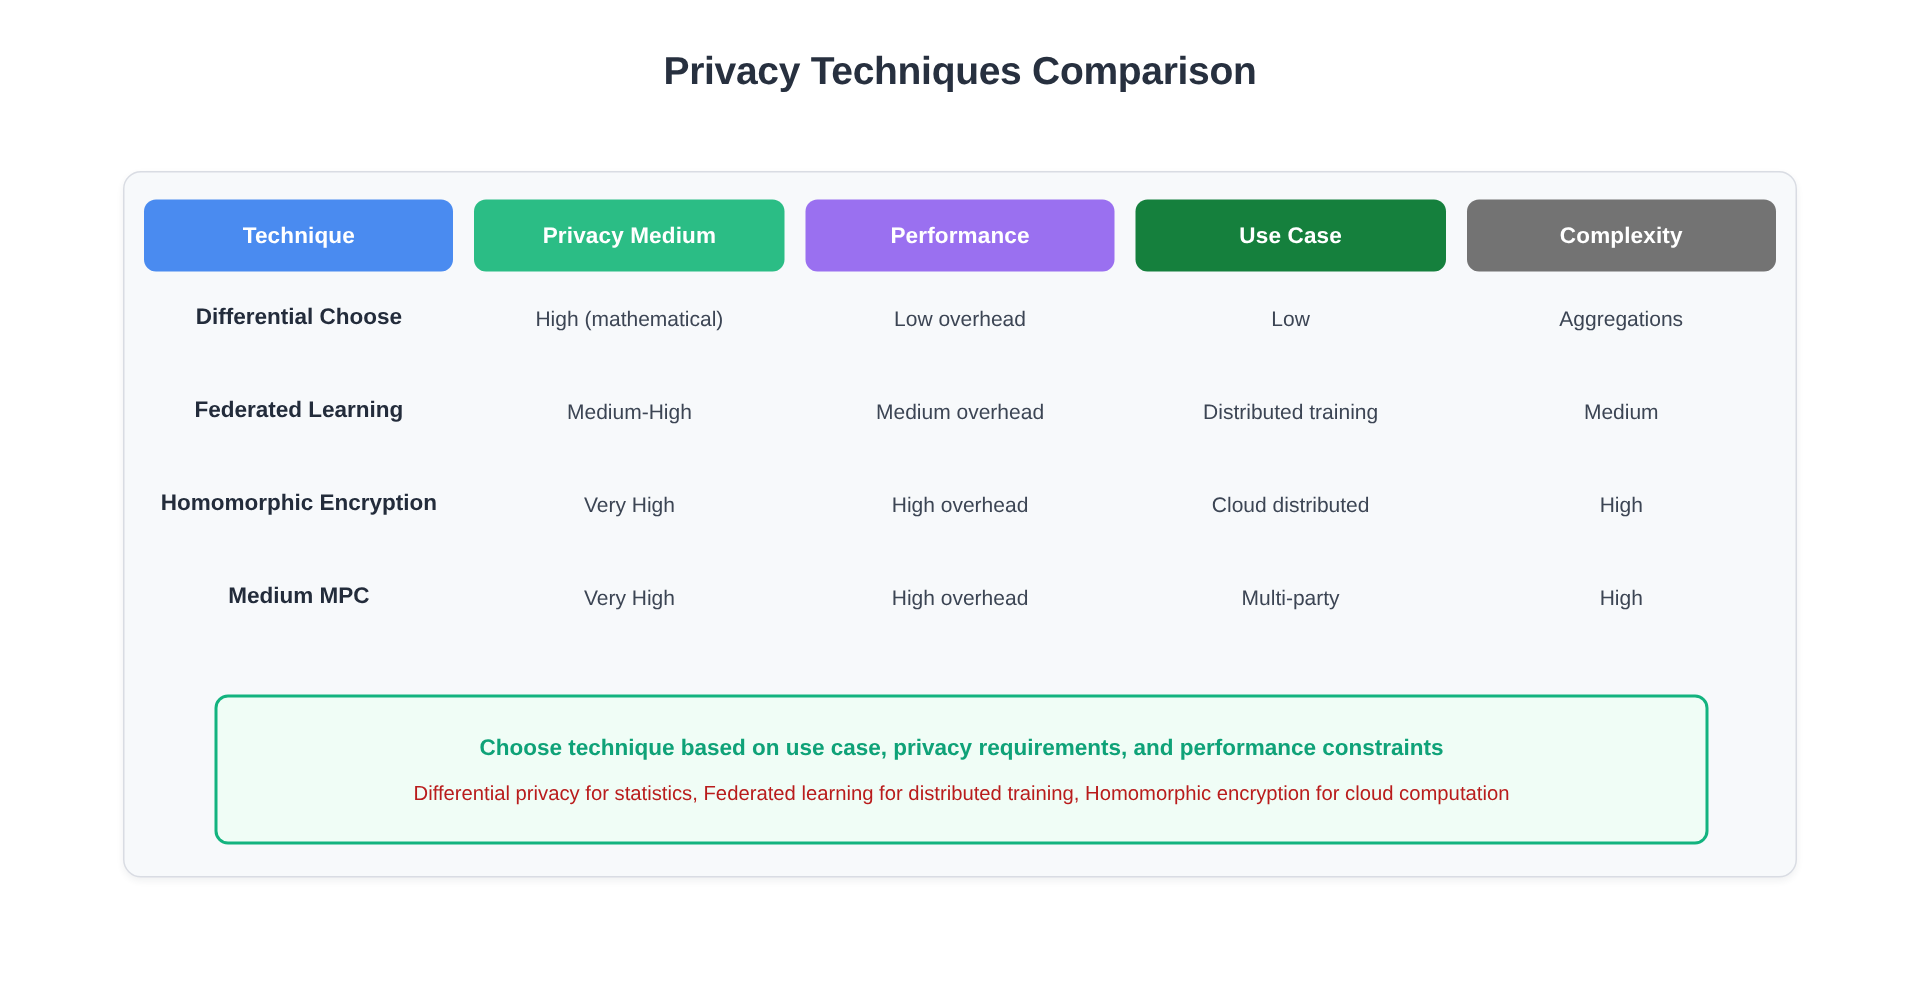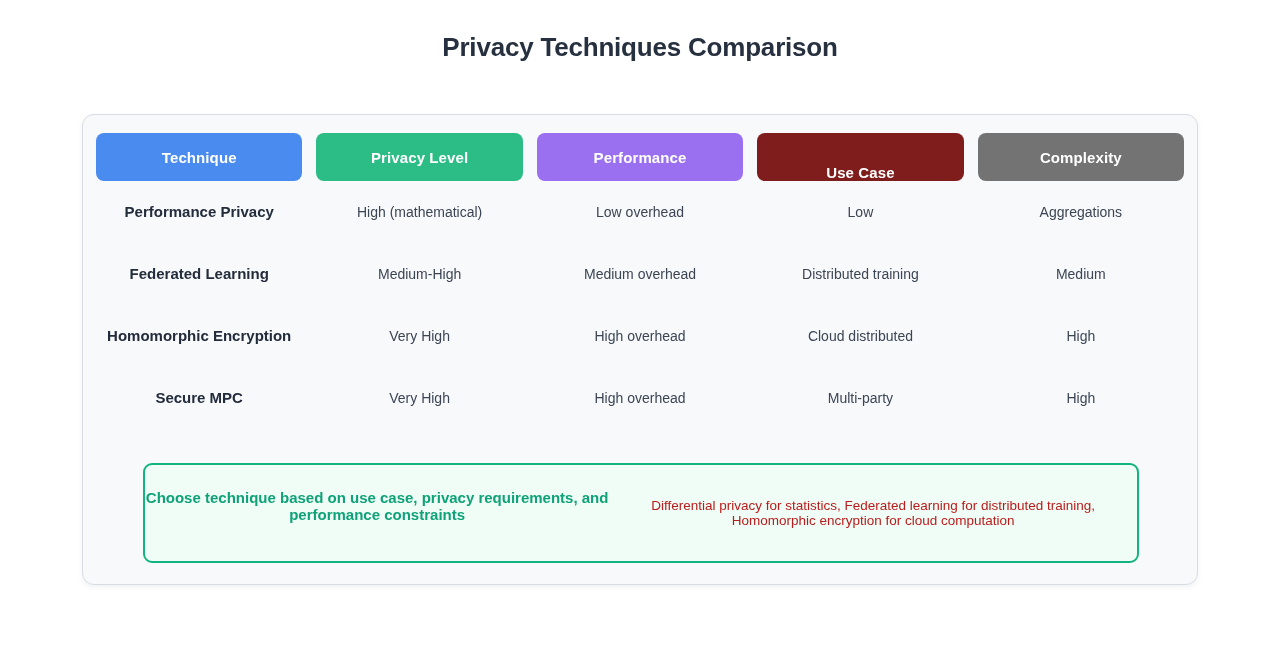--- a/index.html
+++ b/index.html
@@ -87,21 +87,21 @@
     position: absolute;
     left: 60px;
     top: 348px;
     width: 996px;
     height: 100px;
     box-sizing: border-box;
     background: #f0fdf6;
     border: 2px solid #13b37f;
     border-radius: 9px;
     display: flex;
-    flex-direction: row;
+    flex-direction: column;
     align-items: center;
     justify-content: center;
   }
   .callout-heading {
     font-size: 15px;
     font-weight: bold;
     color: #0fa278;
     text-align: center;
     margin-bottom: 14px;
   }
@@ -116,37 +116,37 @@
 
 <h1 class="page-title">Privacy Techniques Comparison</h1>
 
 <div class="comparison-card">
 
   <div class="header-row">
     <div class="header-cell" style="background-color: rgb(74, 139, 240);">
       <span>Technique</span>
     </div>
     <div class="header-cell" style="background-color: rgb(43, 189, 133);">
-      <span>Privacy Level</span>
+      <span>Privacy Medium</span>
     </div>
     <div class="header-cell" style="background-color: rgb(154, 112, 240);">
       <span>Performance</span>
     </div>
-    <div class="header-cell" style="background-color: #7f1d1d; align-items: flex-end;">
+    <div class="header-cell" style="background-color: #15803d;">
       <span>Use Case</span>
     </div>
     <div class="header-cell" style="background-color: #737373;">
       <span>Complexity</span>
     </div>
   </div>
 
   <div class="table-body">
 
     <div class="data-row">
-      <div class="data-cell technique-cell">Performance Privacy</div>
+      <div class="data-cell technique-cell">Differential Choose</div>
       <div class="data-cell">High (mathematical)</div>
       <div class="data-cell">Low overhead</div>
       <div class="data-cell">Low</div>
       <div class="data-cell">Aggregations</div>
     </div>
 
     <div class="data-row">
       <div class="data-cell technique-cell">Federated Learning</div>
       <div class="data-cell">Medium-High</div>
       <div class="data-cell">Medium overhead</div>
@@ -156,21 +156,21 @@
 
     <div class="data-row">
       <div class="data-cell technique-cell">Homomorphic Encryption</div>
       <div class="data-cell">Very High</div>
       <div class="data-cell">High overhead</div>
       <div class="data-cell">Cloud distributed</div>
       <div class="data-cell">High</div>
     </div>
 
     <div class="data-row">
-      <div class="data-cell technique-cell">Secure MPC</div>
+      <div class="data-cell technique-cell">Medium MPC</div>
       <div class="data-cell">Very High</div>
       <div class="data-cell">High overhead</div>
       <div class="data-cell">Multi-party</div>
       <div class="data-cell">High</div>
     </div>
 
   </div>
 
   <div class="callout" style="border-color: rgb(19, 179, 127); background-color: rgb(240, 253, 246);">
     <div class="callout-heading" style="color: rgb(15, 162, 120);">Choose technique based on use case, privacy requirements, and performance constraints</div>

